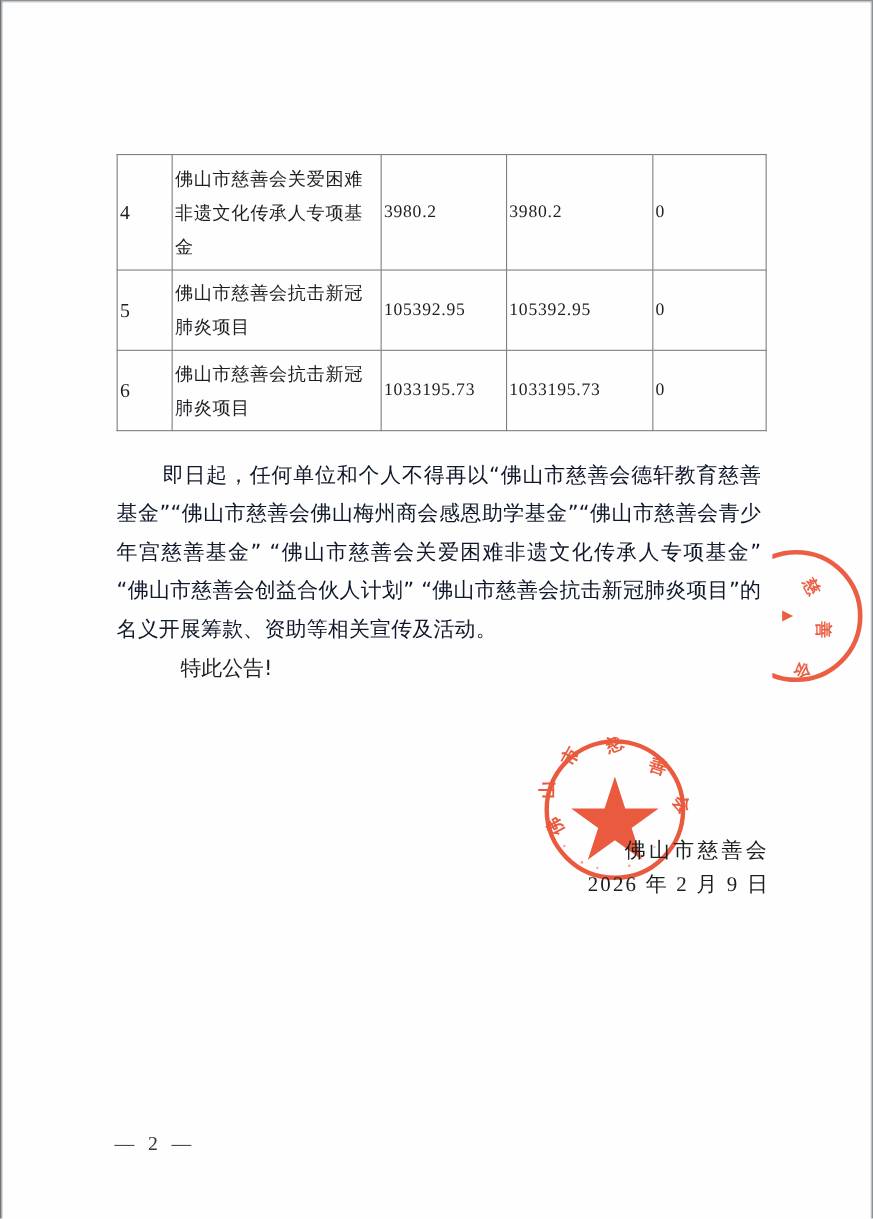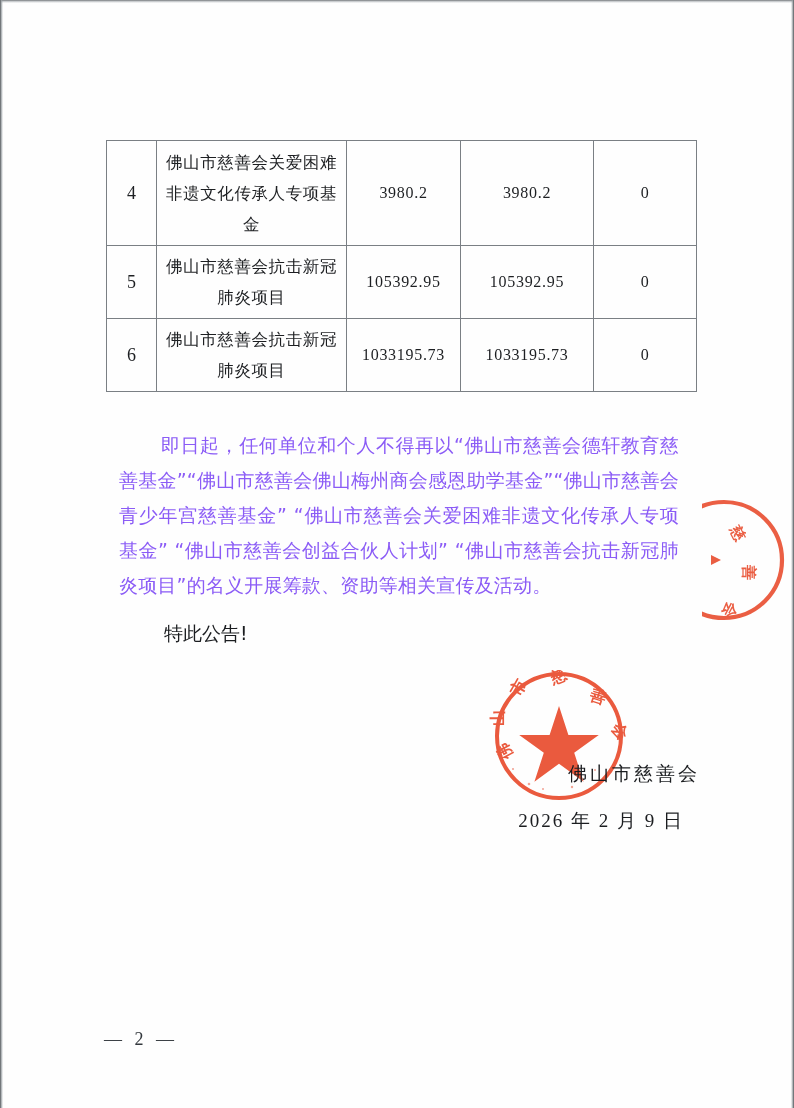--- a/index.html
+++ b/index.html
@@ -43,21 +43,21 @@
   .fund-table {
     position: absolute;
     left: 106px;
     top: 140px;
     width: 590px;
     border-collapse: collapse;
     table-layout: fixed;
   }
   .fund-table td {
     border: 1px solid #7a7f84;
-    text-align: center;
+    text-align: left;
     vertical-align: middle;
     color: #1d1f22;
     padding: 3px 2px;
   }
   .col-idx   { width: 50px; }
   .col-name  { width: 190px; }
   .col-amt-a { width: 114px; }
   .col-amt-b { width: 133px; }
   .col-amt-c { width: 103px; }
 
@@ -83,26 +83,26 @@
   .body-block {
     position: absolute;
     left: 106px;
     top: 415px;
     width: 586px;
   }
   .body-para {
     font-family: "DejaVu Sans", "Liberation Sans", sans-serif;
     font-size: 19px;
     line-height: 35px;
-    color: #8b5cf6;
+    color: #0f172a;
     text-align: justify;
     text-justify: inter-character;
     text-indent: 42px;
     letter-spacing: 0.2px;
-    margin: 13px;
+    margin: 0;
   }
   .notice-line {
     font-family: "DejaVu Sans", "Liberation Sans", sans-serif;
     font-size: 19px;
     line-height: 35px;
     color: #1b1d20;
     text-indent: 42px;
     margin: 16px;
     margin-top: 1px;
   }
@@ -123,21 +123,21 @@
     letter-spacing: 3px;
     margin: 0;
     padding-left: 24px;
   }
   .sign-date {
     font-family: "Liberation Serif", "DejaVu Serif", serif;
     font-size: 19px;
     line-height: 32px;
     color: #1b1d20;
     letter-spacing: 2px;
-    margin: 16px;
+    margin: 0;
     padding-left: 16px;
   }
 
   
   .seal-main {
     position: absolute;
     left: 477px;
     top: 670px;
     width: 164px;
     height: 132px;

